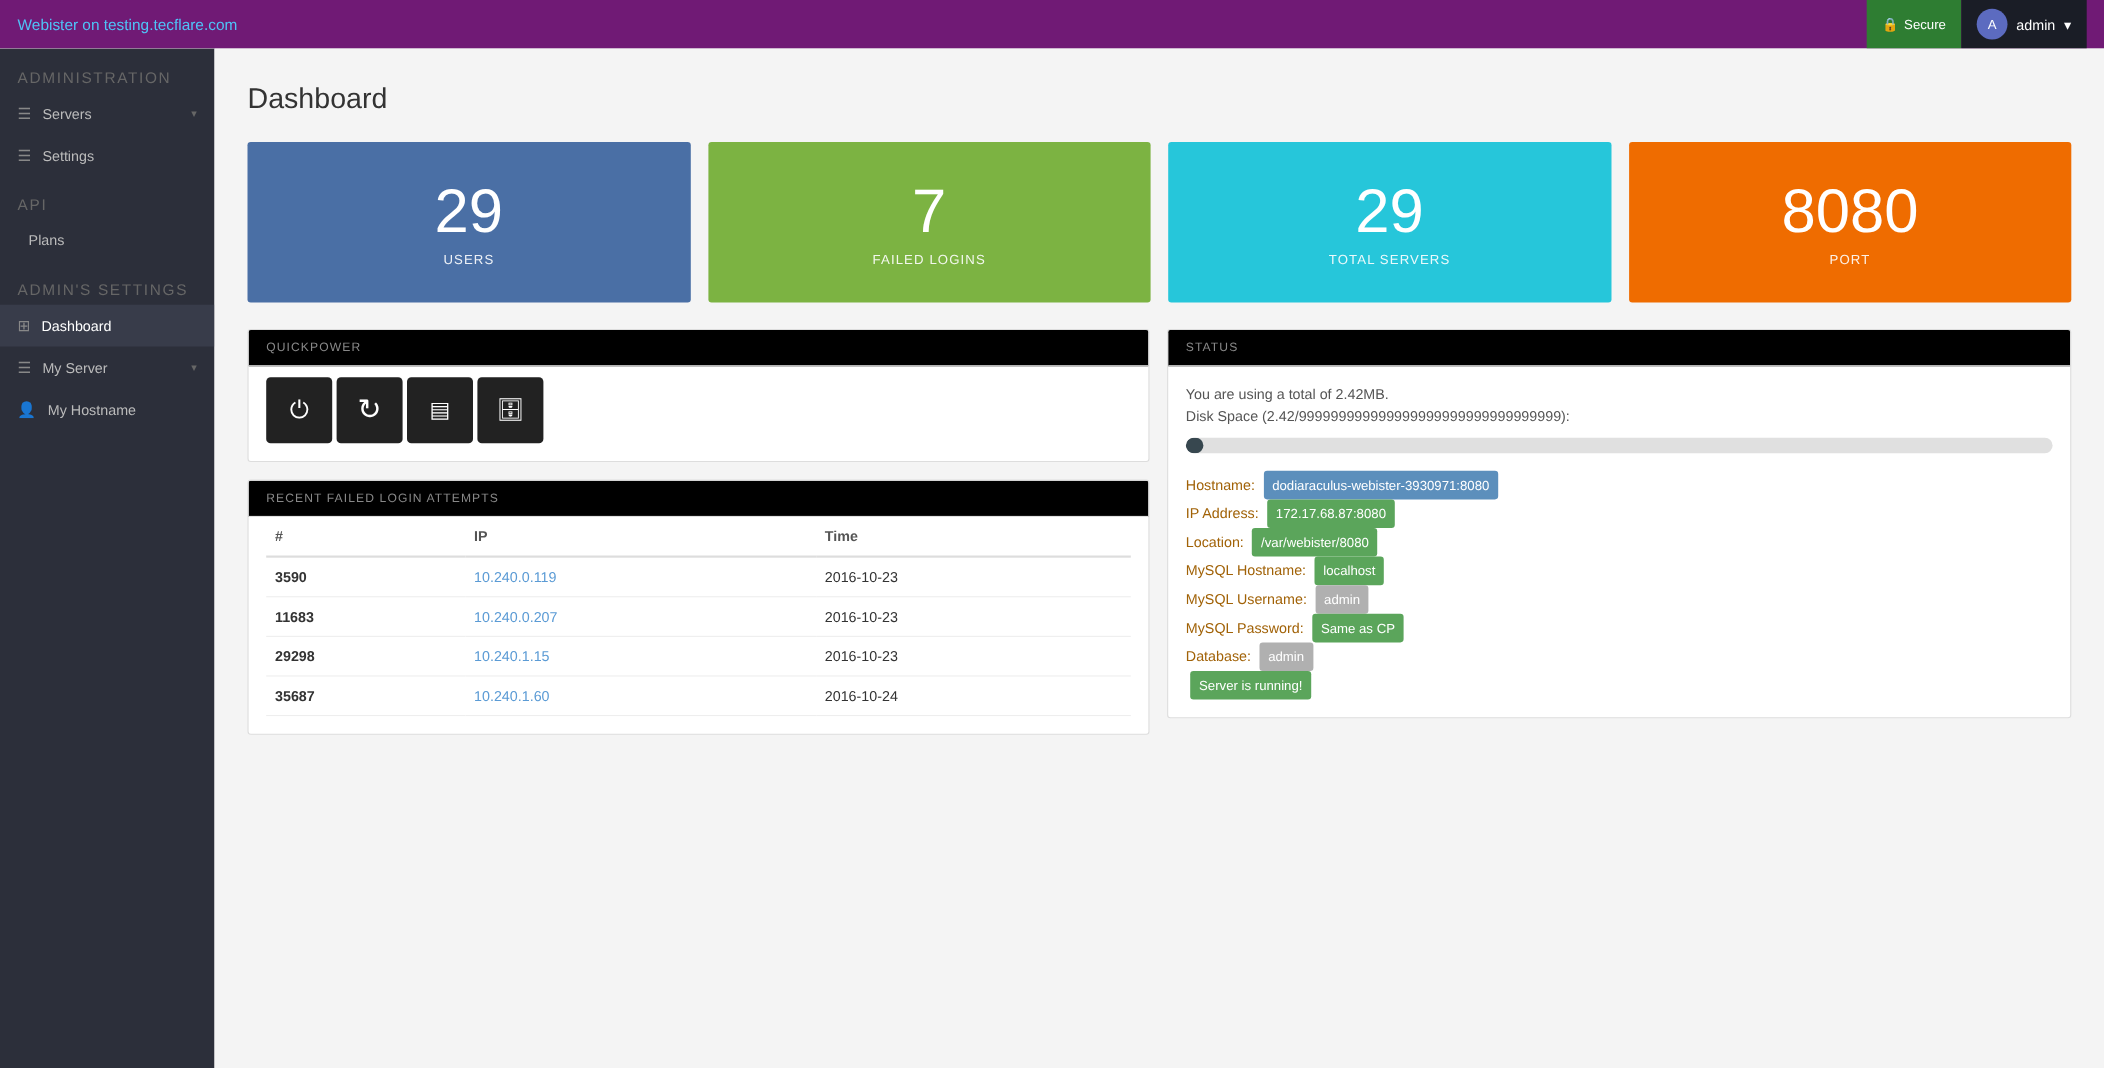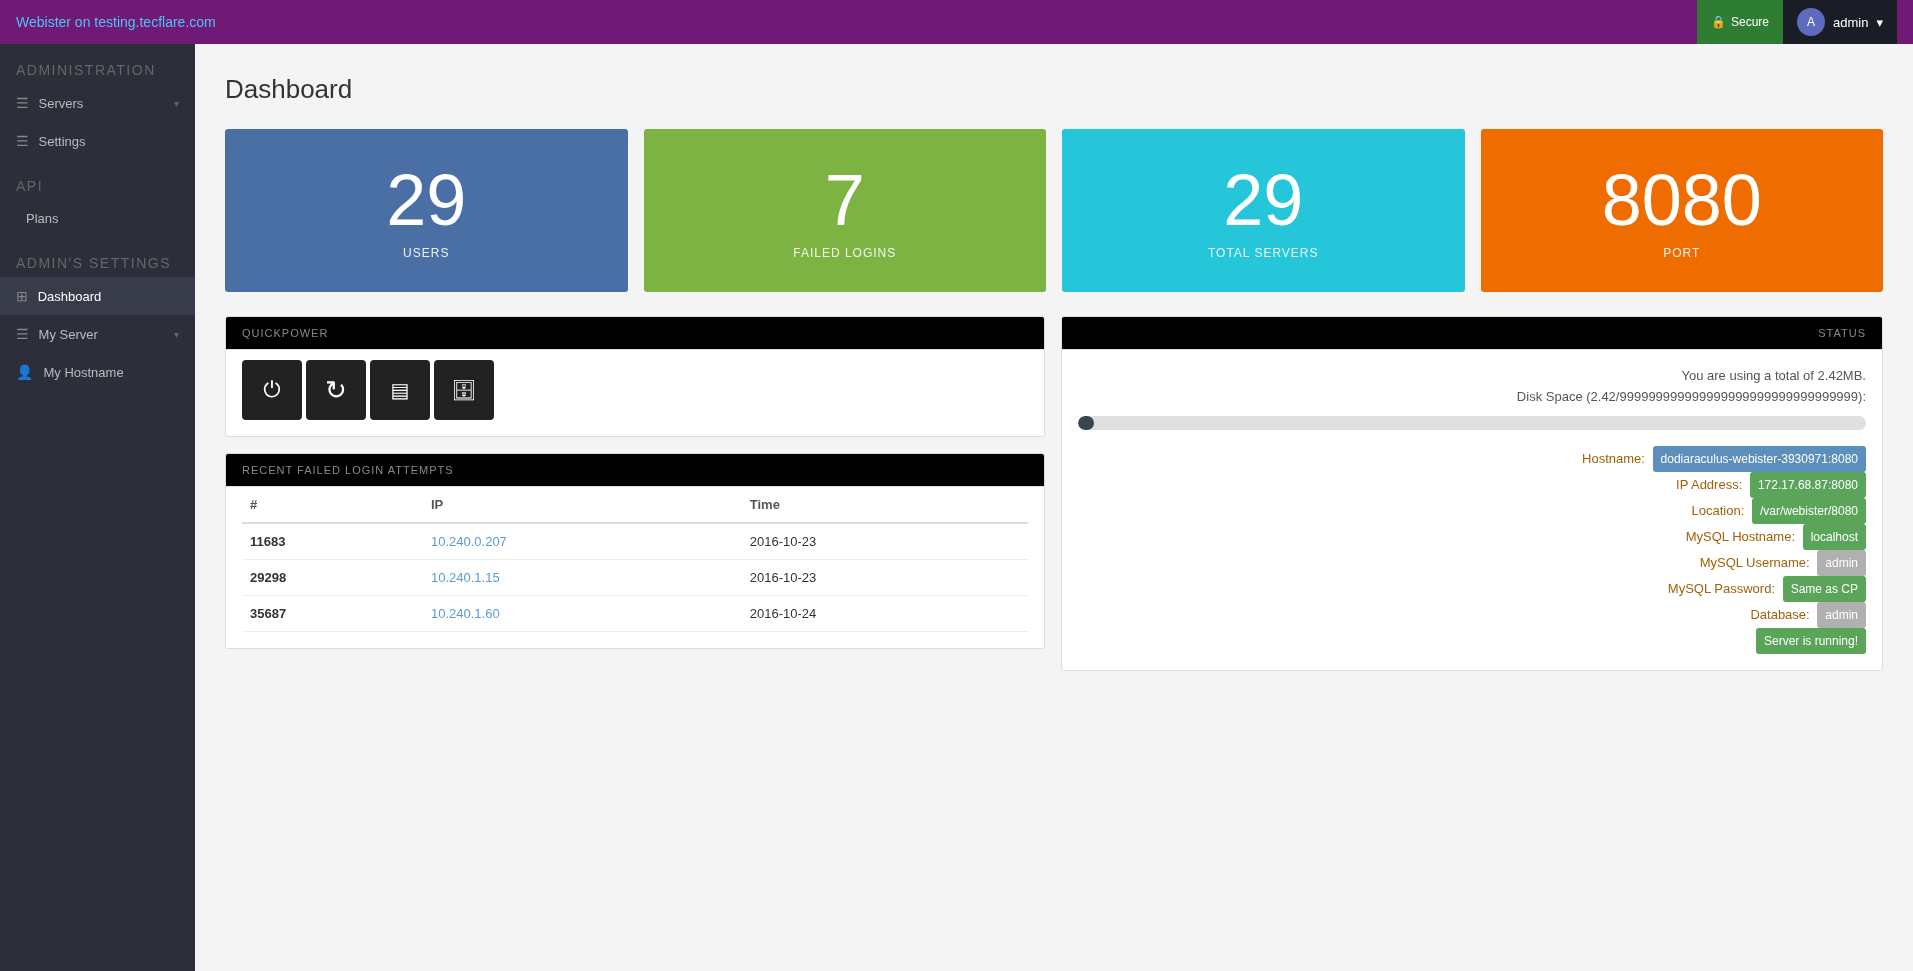--- a/index.html
+++ b/index.html
@@ -128,21 +128,21 @@
       align-items: center;
       justify-content: center;
       padding: 32px 16px;
       color: #fff;
     }
     .stat-card.blue { background: #4a6fa5; }
     .stat-card.green { background: #7cb342; }
     .stat-card.cyan { background: #26c6da; }
     .stat-card.orange { background: #ef6c00; }
     .stat-number {
-      font-size: 72px;
+      font-size: 56px;
       font-weight: 300;
       line-height: 1.1;
       text-align: right;
     }
     .stat-label {
       font-size: 12px;
       letter-spacing: 1px;
       text-transform: uppercase;
       margin-top: 6px;
       opacity: 0.9;
@@ -152,21 +152,21 @@
     .bottom-row {
       display: flex;
       gap: 16px;
     }
     .panel {
       background: #fff;
       border: 1px solid #ddd;
       border-radius: 3px;
       overflow: hidden;
     }
-    .panel-right { flex: 1; text-align: right; }
+    .panel-right { flex: 1; }
     .panel-header {
       background: #000000;
       border-bottom: 1px solid #e0e0e0;
       padding: 10px 16px;
       font-size: 11px;
       letter-spacing: 1px;
       color: #888;
       text-transform: uppercase;
     }
     .panel-body { padding: 16px; }
@@ -370,20 +370,25 @@
           <div class="table-wrap">
             <table>
               <thead>
                 <tr>
                   <th>#</th>
                   <th>IP</th>
                   <th>Time</th>
                 </tr>
               </thead>
               <tbody id="failed-logins-body">
+              <tr>
+      <td>3590</td>
+      <td>10.240.0.119</td>
+      <td>2016-10-23</td>
+    </tr>
                   <tr>
       <td>11683</td>
       <td>10.240.0.207</td>
       <td>2016-10-23</td>
     </tr>
                   <tr>
       <td>29298</td>
       <td>10.240.1.15</td>
       <td>2016-10-23</td>
     </tr>

